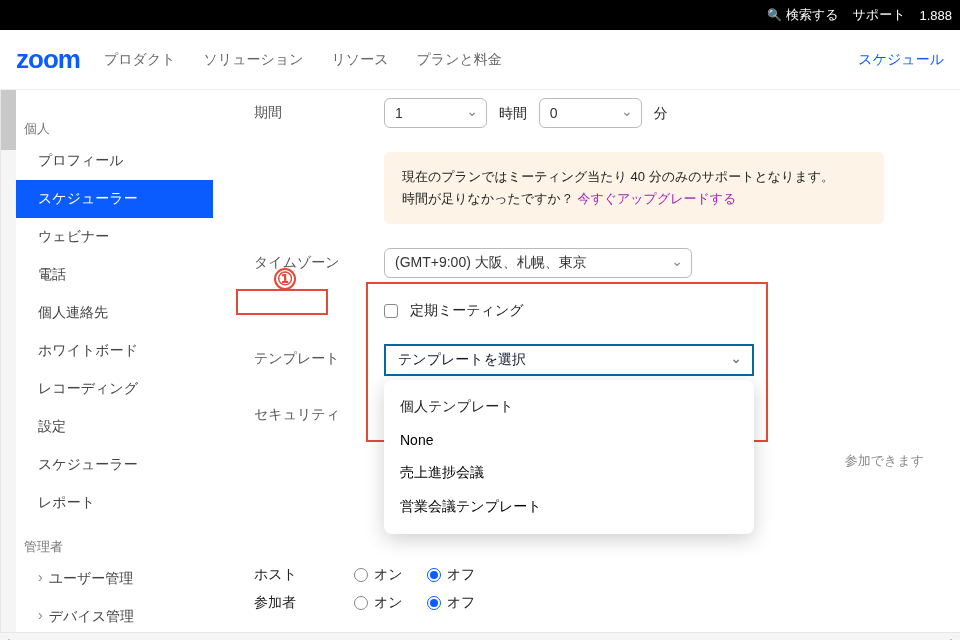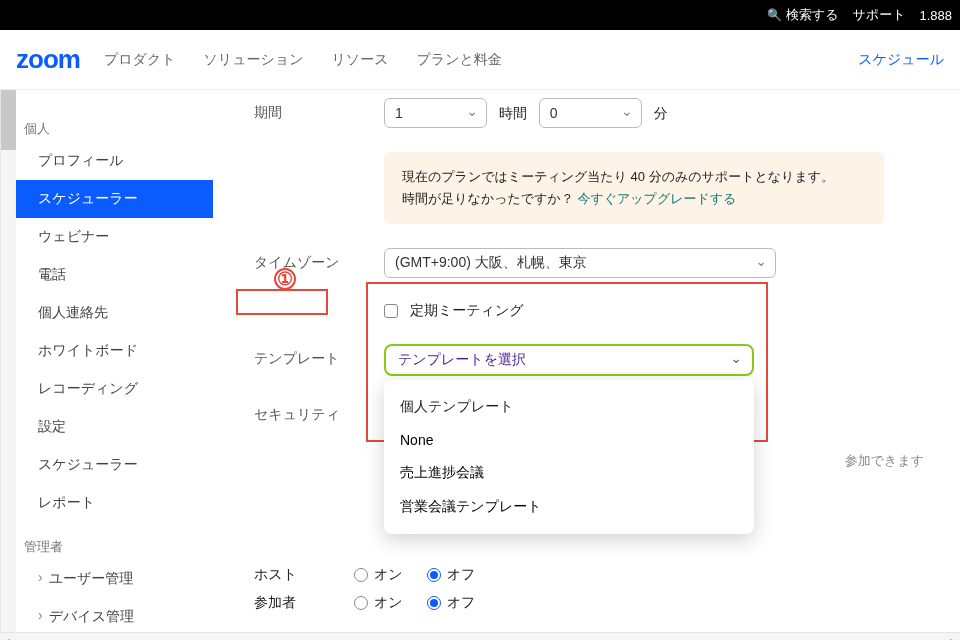--- a/index.html
+++ b/index.html
@@ -21,28 +21,28 @@
     .side-item{padding:10px 22px;color:#444;font-size:14px;cursor:pointer}
     .side-item.active{background:#0B5CFF;color:#fff}
     .chev::before{content:"›";transform:translateY(-1px);display:inline-block;margin-right:6px;color:#888}
     .main{flex:1;position:relative;padding:0 16px 0 40px;overflow:hidden}
     .row{display:flex;align-items:flex-start;margin-top:24px}
     .row.first{margin-top:8px}
     .label{width:130px;color:#555;font-size:14px;padding-top:6px}
     .ctrl{flex:1}
     .sel{height:30px;border:1px solid #bbb;border-radius:6px;padding:0 24px 0 10px;background:#fff;position:relative;display:inline-flex;align-items:center;font-size:14px;color:#333}
     .sel::after{content:"⌄";position:absolute;right:8px;color:#888;top:4px}
-    .wide{width:392px}
+    .wide{width:308px}
     .mid{width:103px}
     .banner{background:#fdf3e7;padding:14px 18px;border-radius:6px;width:500px;font-size:13px;line-height:1.7}
-    .link{color:#0f766e}
+    .link{color:#a21caf}
     .chk{display:inline-block;width:14px;height:14px;border:1px solid #888;border-radius:3px;margin-right:8px;vertical-align:middle}
     .annotation{position:absolute;color:#e34a3b;font-weight:700;font-size:18px;border:2px solid #e34a3b;border-radius:50%;width:22px;height:22px;display:flex;align-items:center;justify-content:center}
     .red-box{position:absolute;border:2px solid #e34a3b}
-    .tmpl-select{width:370px;height:32px;border:2px solid #84cc16;border-radius:8px;padding:0 24px 0 12px;display:flex;align-items:center;color:#4c1d95;position:relative}
+    .tmpl-select{width:370px;height:32px;border:2px solid #0369a1;border-radius:0;padding:0 24px 0 12px;display:flex;align-items:center;color:#0f172a;position:relative}
     .tmpl-select::after{content:"⌄";position:absolute;right:10px;top:4px;color:#666}
     .dropdown{position:absolute;top:36px;left:0;width:370px;background:#fff;border-radius:8px;box-shadow:0 6px 20px rgba(0,0,0,.18);padding:10px 0;z-index:5}
     .dd-head{font-weight:400;padding:8px 16px}
     .dd-item{padding:8px 16px;color:#000000}
     .radio{display:inline-block;width:14px;height:14px;border:1px solid #888;border-radius:50%;margin-right:6px;vertical-align:middle;position:relative}
     .radio.sel-on{border-color:#0B5CFF}
     .radio.sel-on::after{content:"";position:absolute;inset:2px;border-radius:50%;background:#0B5CFF}
     .h-scroll{position:absolute;left:0;bottom:0;width:100%;height:16px;background:#f5f5f5;border-top:1px solid #e6e6e6;display:flex;align-items:center}
     .h-scroll .ar{width:14px;text-align:center;color:#888;font-size:10px}
     .muted-right{color:#888;font-size:13px}

